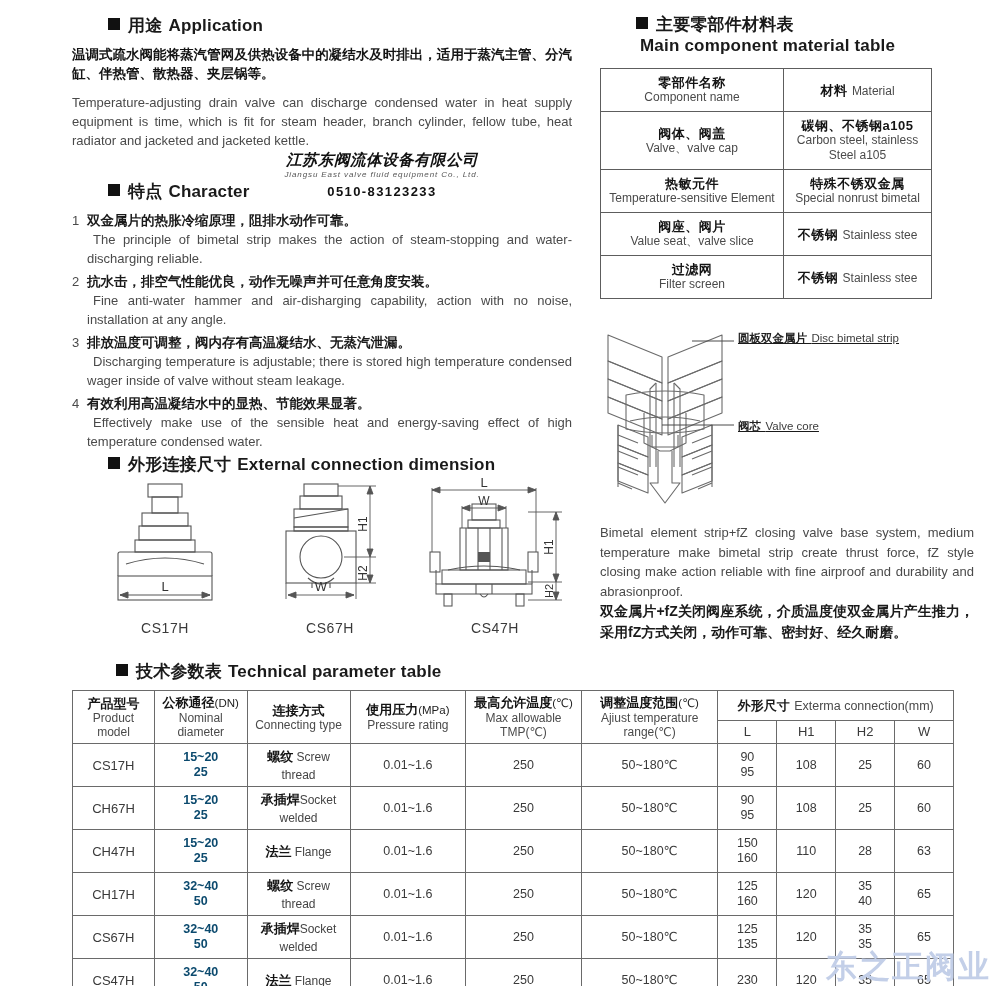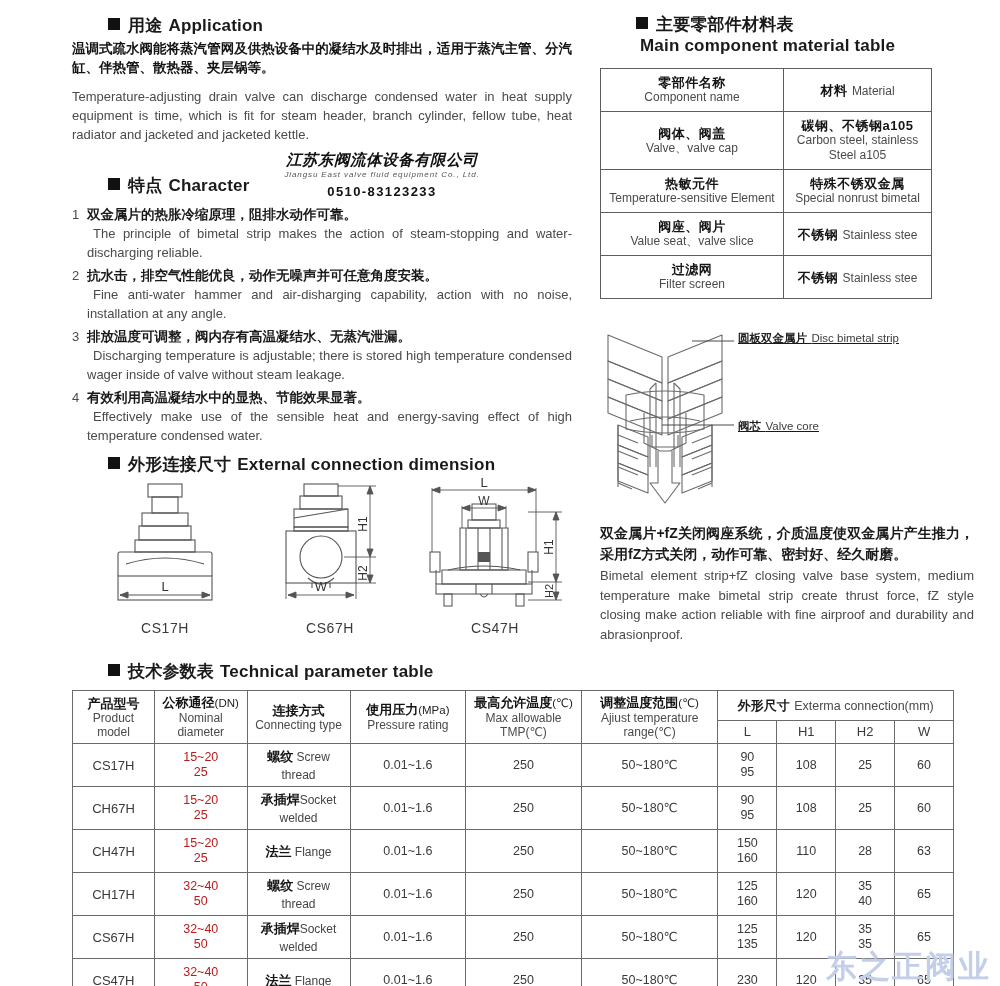--- a/index.html
+++ b/index.html
@@ -44,21 +44,21 @@
     font-size: 13px;
     line-height: 19px;
     color: #4a4a4a;
     text-align: justify;
   }
 
   
   #left-col { left: 72px; top: 14px; width: 500px; }
 
   #app-block { margin-top: 0; }
-  #app-cn { margin-top: 2px; text-align: justify; }
+  #app-cn { margin-top: 8px; text-align: justify; }
   #app-en { margin-top: 10px; }
 
   
   #company-stamp {
     left: 262px; top: 150px;
     width: 240px;
     text-align: center;
     pointer-events: none;
   }
   #company-cn {
@@ -140,21 +140,21 @@
   #dim-figs { left: 72px; top: 478px; width: 500px; height: 165px; }
   .fig { position: absolute; text-align: center; }
   .fig-caption {
     font-size: 14px;
     color: #3a3a3a;
     letter-spacing: .6px;
     margin-top: 2px;
   }
 
   
-  #param-head { left: 72px; top: 660px; }
+  #param-head { left: 80px; top: 660px; }
   #param-table-wrap { left: 72px; top: 690px; }
   table.param {
     border-collapse: collapse;
     table-layout: fixed;
     width: 882px;
   }
   table.param td, table.param th {
     border: 1px solid #6a6a6a;
     text-align: center;
     vertical-align: middle;
@@ -163,21 +163,21 @@
   }
   table.param thead td { padding: 4px 2px; line-height: 15px; }
   .h-cn { font-size: 13px; font-weight: bold; color: #141414; }
   .h-cn .unit { font-weight: normal; font-size: 11.5px; color: #222; }
   .h-en { font-size: 12px; color: #4a4a4a; line-height: 14px; }
   .h-dim-cn { font-size: 13px; font-weight: bold; }
   .h-dim-en { font-size: 12.5px; color: #4a4a4a; }
   .h-sub { font-size: 13px; color: #3a3a3a; padding: 2px 0 !important; }
   td.cell { height: 36px; }
   .c-model { font-size: 13px; color: #3a3a3a; }
-  .c-plain { font-size: 12.5px; color: #b91c1c; line-height: 15px; }
+  .c-plain { font-size: 12.5px; color: #0c4a6e; line-height: 15px; font-weight: bold; }
   .c-cn { font-size: 13px; font-weight: bold; color: #141414; line-height: 15px; }
   .c-en { font-size: 12px; color: #444; line-height: 15px; }
   .c-inline .c-cn, .c-inline .c-en { display: inline; }
   .c-num { font-size: 12.5px; color: #3a3a3a; line-height: 15px; }
 
   
   #watermark {
     left: 826px; top: 946px;
     font-size: 31px;
     font-weight: bold;
@@ -357,22 +357,22 @@
       <div class="a-cn">圆板双金属片</div>
       <div class="a-en">Disc bimetal strip</div>
     </div>
     <div class="anno anno-inline" style="left:138px; top:101px;">
       <span class="a-cn">阀芯</span>
       <span class="a-en">Valve core</span>
     </div>
   </div>
 
   <div id="desc-block">
+    <div id="desc-en">Bimetal element strip+fZ closing valve base system, medium temperature make bimetal strip create thrust force, fZ style closing make action reliable with fine airproof and durability and abrasionproof.</div>
     <div id="desc-cn">双金属片+fZ关闭阀座系统，介质温度使双金属片产生推力，采用fZ方式关闭，动作可靠、密封好、经久耐磨。</div>
-    <div id="desc-en">Bimetal element strip+fZ closing valve base system, medium temperature make bimetal strip create thrust force, fZ style closing make action reliable with fine airproof and durability and abrasionproof.</div>
   </div>
 </div>
 
 <div class="abs sec-head" id="dim-head">
   <span class="bullet"></span><span>外形连接尺寸</span><span class="en">External connection dimension</span>
 </div>
 
 <div class="abs" id="dim-figs">
 
   <div class="fig" style="left:18px; top:0; width:150px;">

